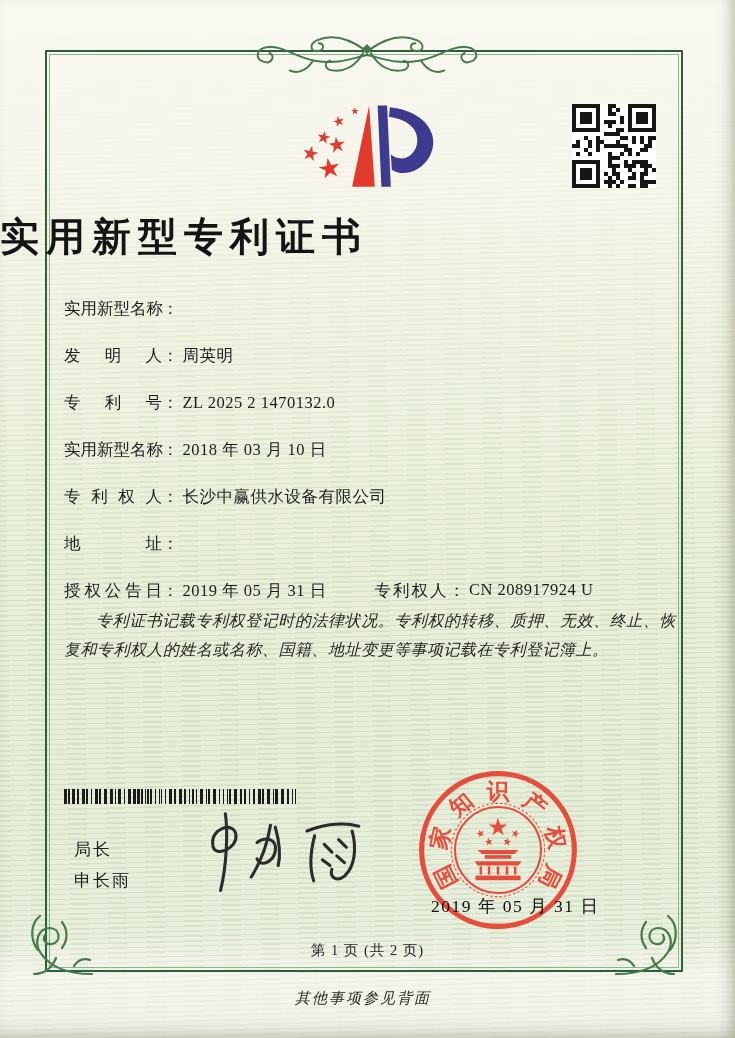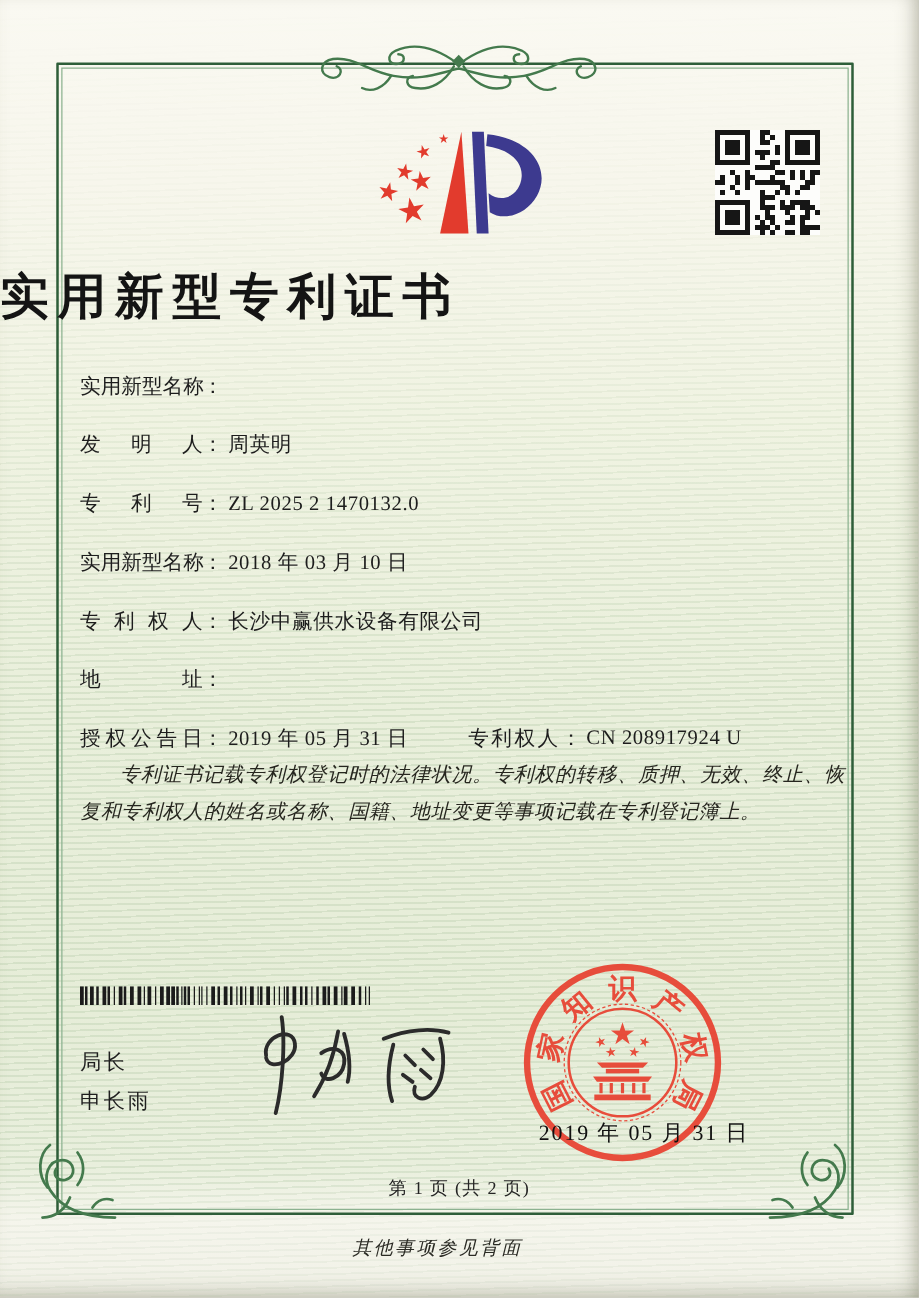--- a/index.html
+++ b/index.html
@@ -50,27 +50,27 @@
   .fvalue{letter-spacing:.5px;}
   .fgroup{display:flex;align-items:flex-start;width:322px;}
   .glabel{letter-spacing:2px;}
   .body-text{
     position:absolute;left:64px;top:606px;width:612px;
     font-size:16px;line-height:29px;color:#26261f;
     font-style:italic;letter-spacing:.5px;text-align:justify;
   }
   .body-text p{margin:0;text-indent:2em;}
   .barcode{position:absolute;left:64px;top:789px;width:238px;height:15px;}
-  .signer{position:absolute;left:64px;top:834px;font-family:"Liberation Sans","DejaVu Sans",sans-serif;
+  .signer{position:absolute;left:74px;top:834px;font-family:"Liberation Sans","DejaVu Sans",sans-serif;
     font-size:17px;line-height:31px;color:#1e1e1e;letter-spacing:2px;}
   .signature{position:absolute;left:182px;top:806px;width:200px;height:96px;}
   .seal{position:absolute;left:416px;top:768px;width:164px;height:164px;opacity:.92;}
   .seal-date{position:absolute;left:431px;top:894px;font-size:17.5px;color:#101010;letter-spacing:1.5px;}
   .page-info{position:absolute;left:0;top:941px;width:735px;text-align:center;font-size:14.5px;color:#242424;letter-spacing:1px;font-family:Liberation Serif, serif;}
-  .footer-note{position:absolute;left:0;top:989px;width:700px;text-align:center;font-size:15px;color:#2a2a24;font-style:italic;letter-spacing:2px;}
+  .footer-note{position:absolute;left:13px;top:989px;width:700px;text-align:center;font-size:15px;color:#2a2a24;font-style:italic;letter-spacing:2px;}
   .green-stroke{stroke:#447a4d;fill:none;stroke-linecap:round;}
 </style>
 </head>
 <body>
 
 <div class="page">
 
   <div class="frame"></div>
 
   <svg class="ornament-top" viewBox="0 0 240 60">

